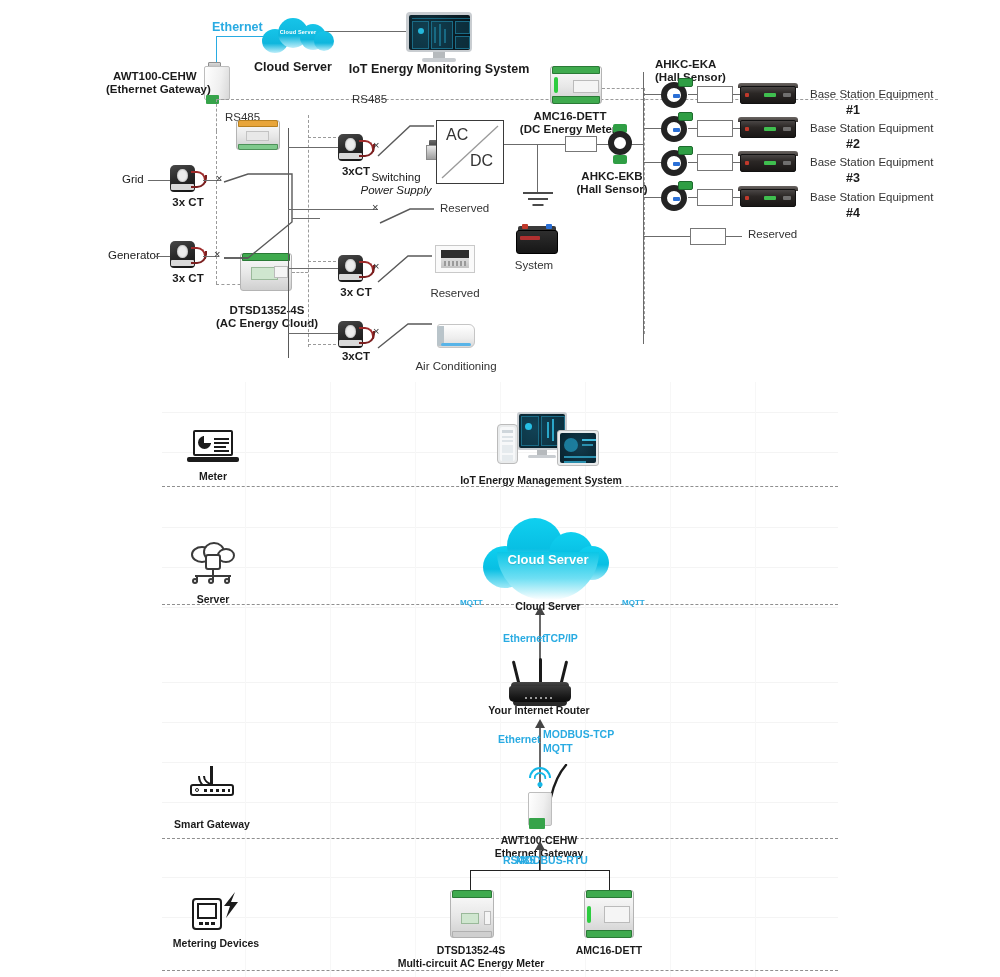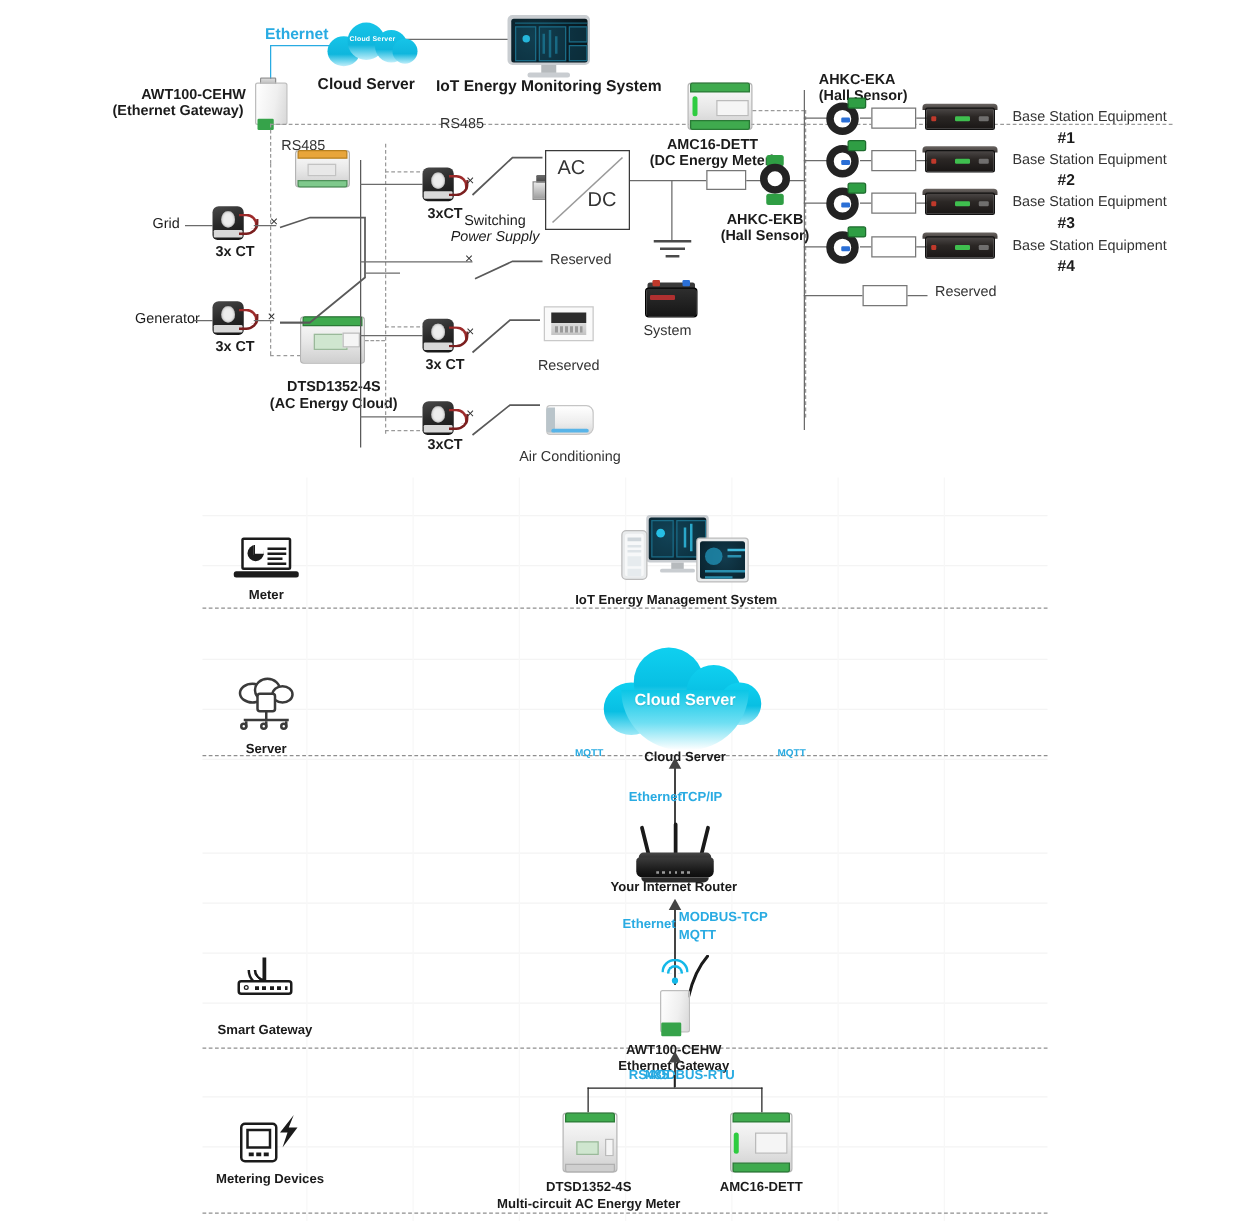--- a/index.html
+++ b/index.html
@@ -394,21 +394,21 @@
         <div class="foot"></div>
     </div>
     <div class="lbl b ctr" style="left:439px;top:62px;font-size:12.5px;">IoT Energy Monitoring System</div>
 
     <div class="gw" style="left:204px;top:62px;">
       <div class="rj"></div>
         <div class="bodyw"></div>
         <div class="grn"></div>
     </div>
     <div class="lbl b" style="left:113px;top:70px;font-size:11.5px;">AWT100-CEHW</div>
-    <div class="lbl b" style="left:90px;top:83px;font-size:11.5px;">(Ethernet Gateway)</div>
+    <div class="lbl b" style="left:106px;top:83px;font-size:11.5px;">(Ethernet Gateway)</div>
 
     <div class="hdash" style="left:216px;top:99px;width:722px;"></div>
     <div class="vdash" style="left:216px;top:99px;height:32px;"></div>
     <div class="lbl" style="left:225px;top:111px;font-size:11.5px;color:#333;">RS485</div>
     <div class="lbl" style="left:352px;top:93px;font-size:11.5px;color:#333;">RS485</div>
 
     <div class="din" style="left:236px;top:120px;width:44px;height:30px;">
       <div class="casing"></div>
       <div class="topbar" style="background:#e8a53a;border-color:#b7801f;"></div>
       <div class="botbar" style="background:#7fc98c;border-color:#4e9159;"></div>

